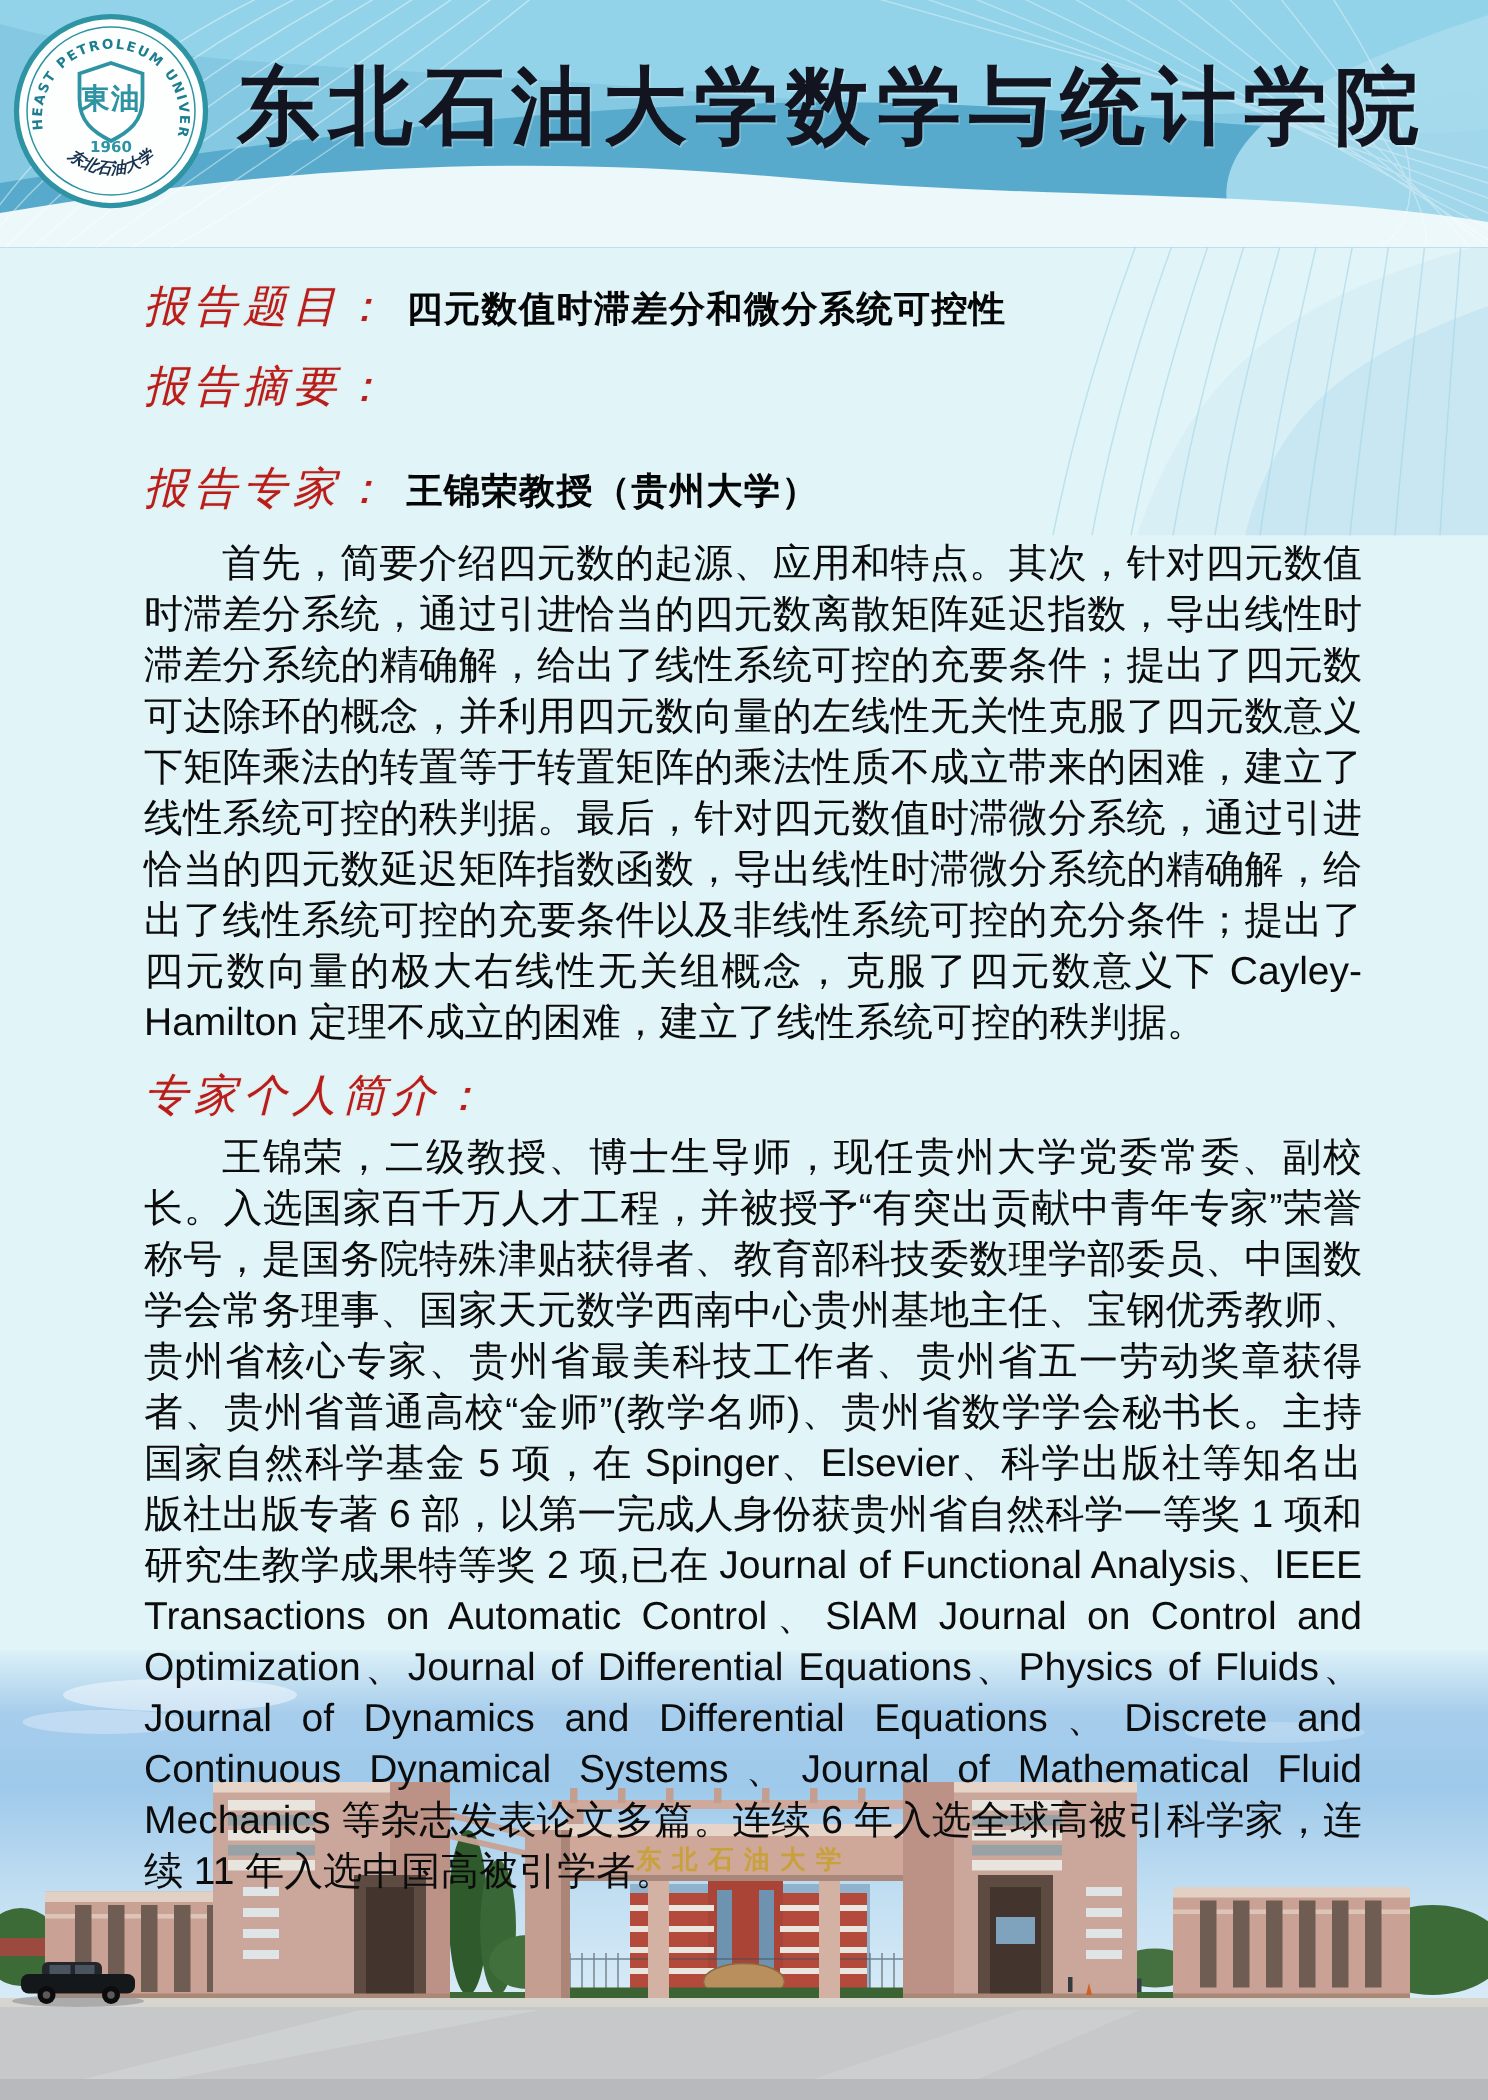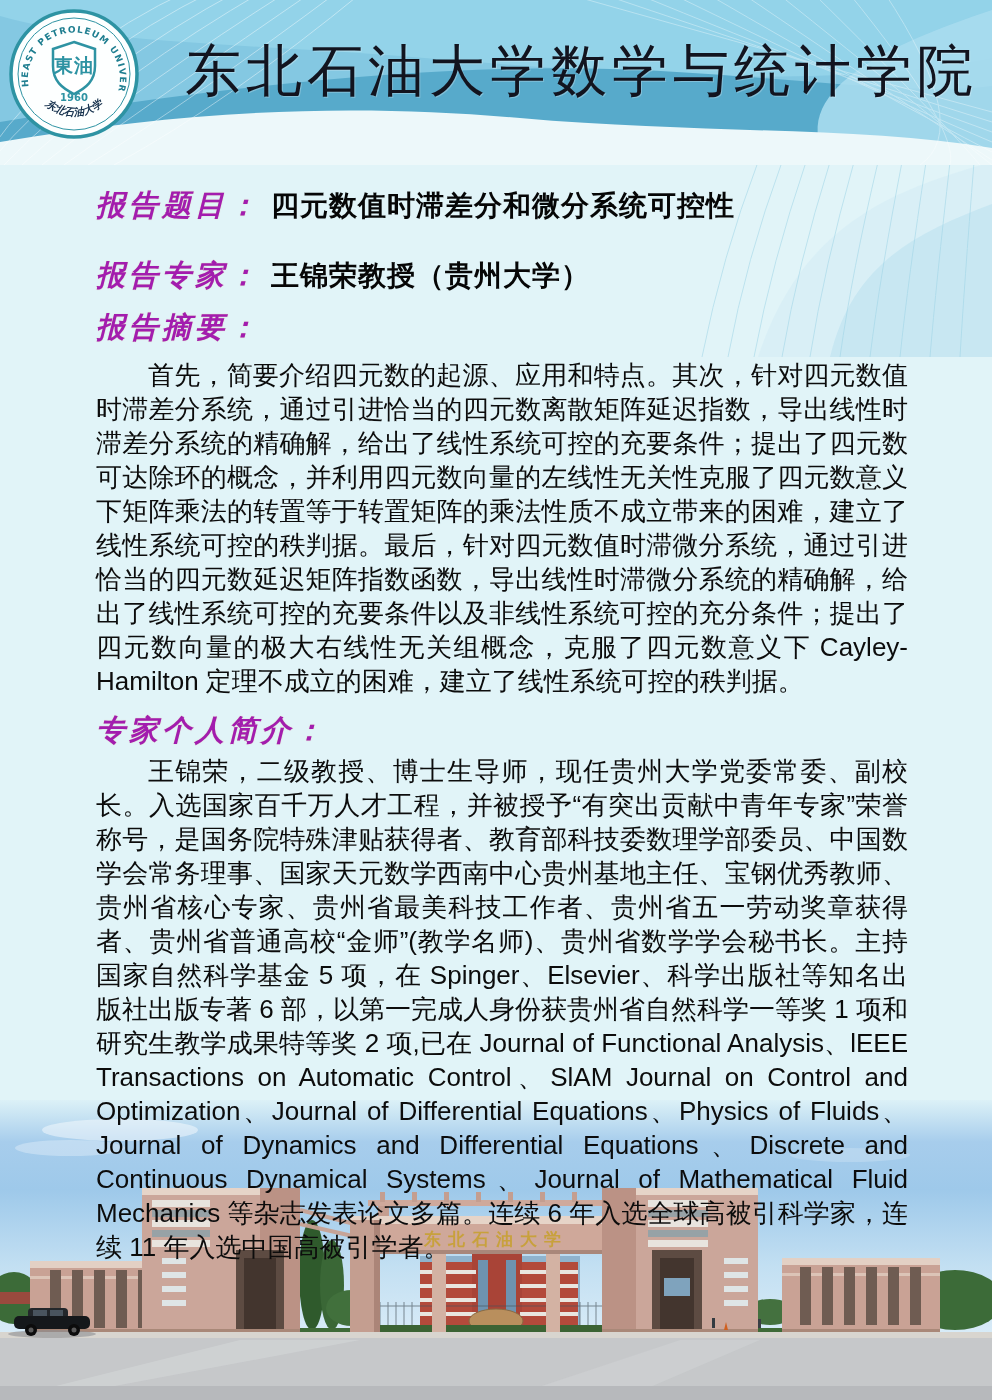--- a/index.html
+++ b/index.html
@@ -6,37 +6,37 @@
   body{background:#888;}
   .poster{
     position:relative;width:992px;height:1400px;margin:0 auto;
     background:#e1f4f8;overflow:hidden;
     font-family:"DejaVu Sans","Liberation Sans",sans-serif;
   }
   
   .header{position:absolute;top:0;left:0;width:992px;height:165px;z-index:5;}
   .header svg.header-bg{position:absolute;top:0;left:0;width:100%;height:100%;}
   .main-title{
-    position:absolute;left:158px;right:14px;top:34px;text-align:right;
+    position:absolute;left:158px;right:14px;top:34px;text-align:left;
     font-family:"DejaVu Serif","Liberation Serif",serif;
-    font-size:56px;font-weight:normal;color:#12141f;letter-spacing:5px;
+    font-size:56px;font-weight:bold;color:#12141f;letter-spacing:5px;
     text-shadow:1px 1px 0 rgba(255,255,255,.25);
     white-space:nowrap;
   }
   .logo{position:absolute;left:4px;top:2px;width:144px;height:144px;}
   
   .deco-tr{position:absolute;right:0;top:162px;width:430px;height:195px;z-index:1;pointer-events:none;}
   .content{position:absolute;left:96px;top:167px;width:812px;z-index:3;}
   .field-row{display:flex;align-items:baseline;margin-bottom:11px;}
   .field-label{
-    flex:0 0 auto;color:#a21caf;font-weight:bold;font-style:italic;
+    flex:0 0 auto;color:#b91c1c;font-weight:normal;font-style:italic;
     font-size:29px;letter-spacing:4px;line-height:40px;margin-right:10px;
     text-shadow:0 0 1px rgba(226,128,50,.4);
   }
-  .field-value{font-size:28px;font-weight:bold;color:#060606;line-height:40px;letter-spacing:1px;margin-top:19px;}
+  .field-value{font-size:24px;font-weight:bold;color:#060606;line-height:40px;letter-spacing:1px;margin-top:19px;}
   .para{
     font-family:Liberation Sans, sans-serif;
     font-size:26px;line-height:34px;color:#0c0c0c;
     text-align:justify;text-indent:2em;margin:2px 0 0 0;
   }
   .section-label{margin-top:12px;margin-bottom:4px;text-align:center;}
   
   .meta{position:absolute;left:96px;top:1106px;width:812px;z-index:4;}
   .meta .field-row{margin-bottom:10px;}
   
@@ -121,26 +121,26 @@
   </svg>
 
   <div class="content">
 
     <div class="field-row">
       <span class="field-label">报告题目：</span>
       <span class="field-value">四元数值时滞差分和微分系统可控性</span>
     </div>
 
     <div class="field-row">
+      <span class="field-label">报告摘要：</span>
+    </div>
+
+    <div class="field-row">
       <span class="field-label">报告专家：</span>
       <span class="field-value">王锦荣教授（贵州大学）</span>
-    </div>
-
-    <div class="field-row">
-      <span class="field-label">报告摘要：</span>
     </div>
 
     <p class="para">首先，简要介绍四元数的起源、应用和特点。其次，针对四元数值时滞差分系统，通过引进恰当的四元数离散矩阵延迟指数，导出线性时滞差分系统的精确解，给出了线性系统可控的充要条件；提出了四元数可达除环的概念，并利用四元数向量的左线性无关性克服了四元数意义下矩阵乘法的转置等于转置矩阵的乘法性质不成立带来的困难，建立了线性系统可控的秩判据。最后，针对四元数值时滞微分系统，通过引进恰当的四元数延迟矩阵指数函数，导出线性时滞微分系统的精确解，给出了线性系统可控的充要条件以及非线性系统可控的充分条件；提出了四元数向量的极大右线性无关组概念，克服了四元数意义下 Cayley-Hamilton 定理不成立的困难，建立了线性系统可控的秩判据。</p>
 
     <div class="field-row section-label">
       <span class="field-label">专家个人简介：</span>
     </div>
 
     <p class="para">王锦荣，二级教授、博士生导师，现任贵州大学党委常委、副校长。入选国家百千万人才工程，并被授予“有突出贡献中青年专家”荣誉称号，是国务院特殊津贴获得者、教育部科技委数理学部委员、中国数学会常务理事、国家天元数学西南中心贵州基地主任、宝钢优秀教师、贵州省核心专家、贵州省最美科技工作者、贵州省五一劳动奖章获得者、贵州省普通高校“金师”(教学名师)、贵州省数学学会秘书长。主持国家自然科学基金 5 项，在 Spinger、Elsevier、科学出版社等知名出版社出版专著 6 部，以第一完成人身份获贵州省自然科学一等奖 1 项和研究生教学成果特等奖 2 项,已在 Journal of Functional Analysis、lEEE Transactions on Automatic Control、SlAM Journal on Control and Optimization、Journal of Differential Equations、Physics of Fluids、Journal of Dynamics and Differential Equations、Discrete and Continuous Dynamical Systems、Journal of Mathematical Fluid Mechanics 等杂志发表论文多篇。连续 6 年入选全球高被引科学家，连续 11 年入选中国高被引学者。</p>
   </div>

